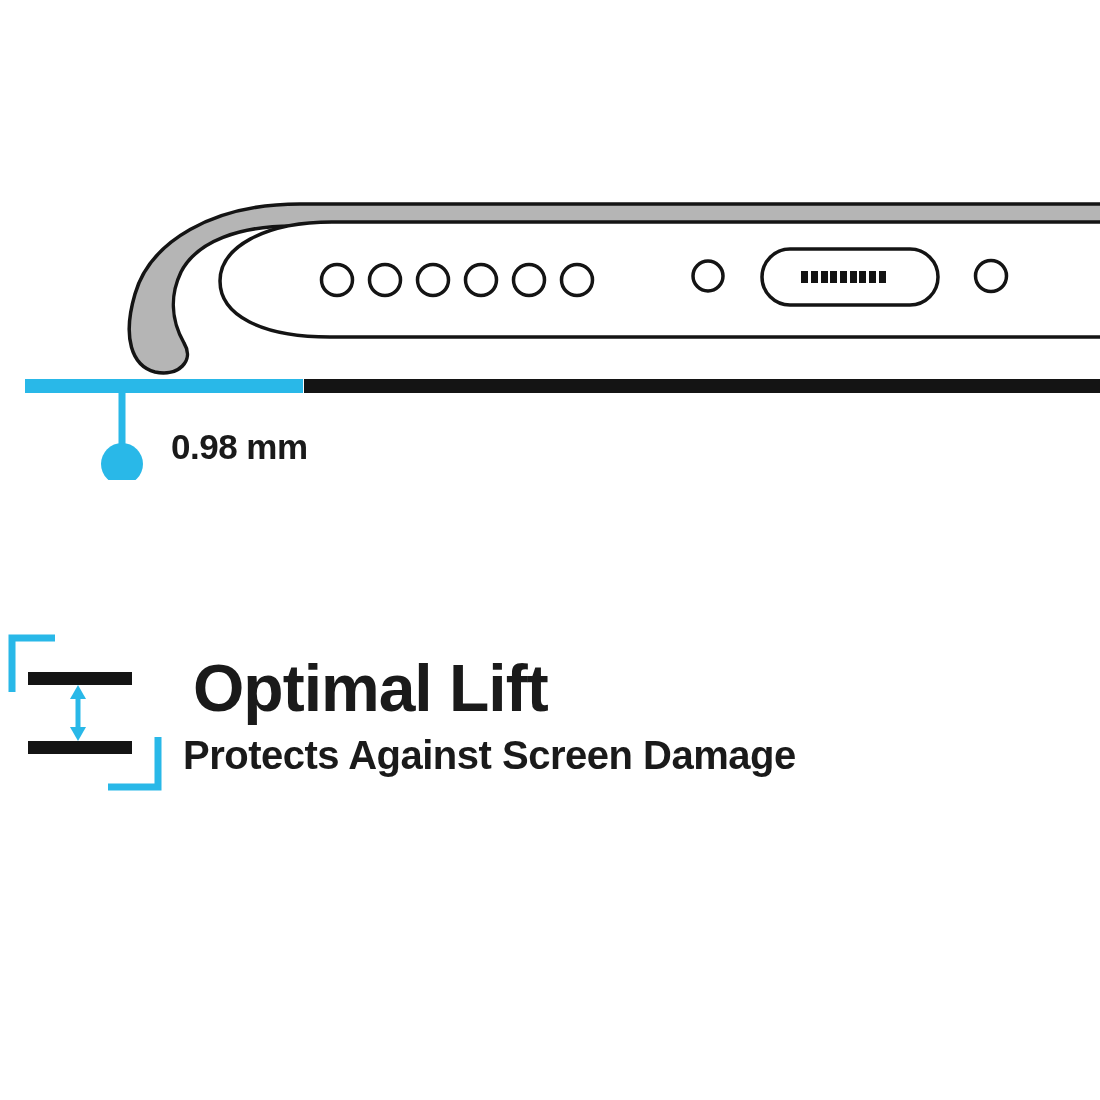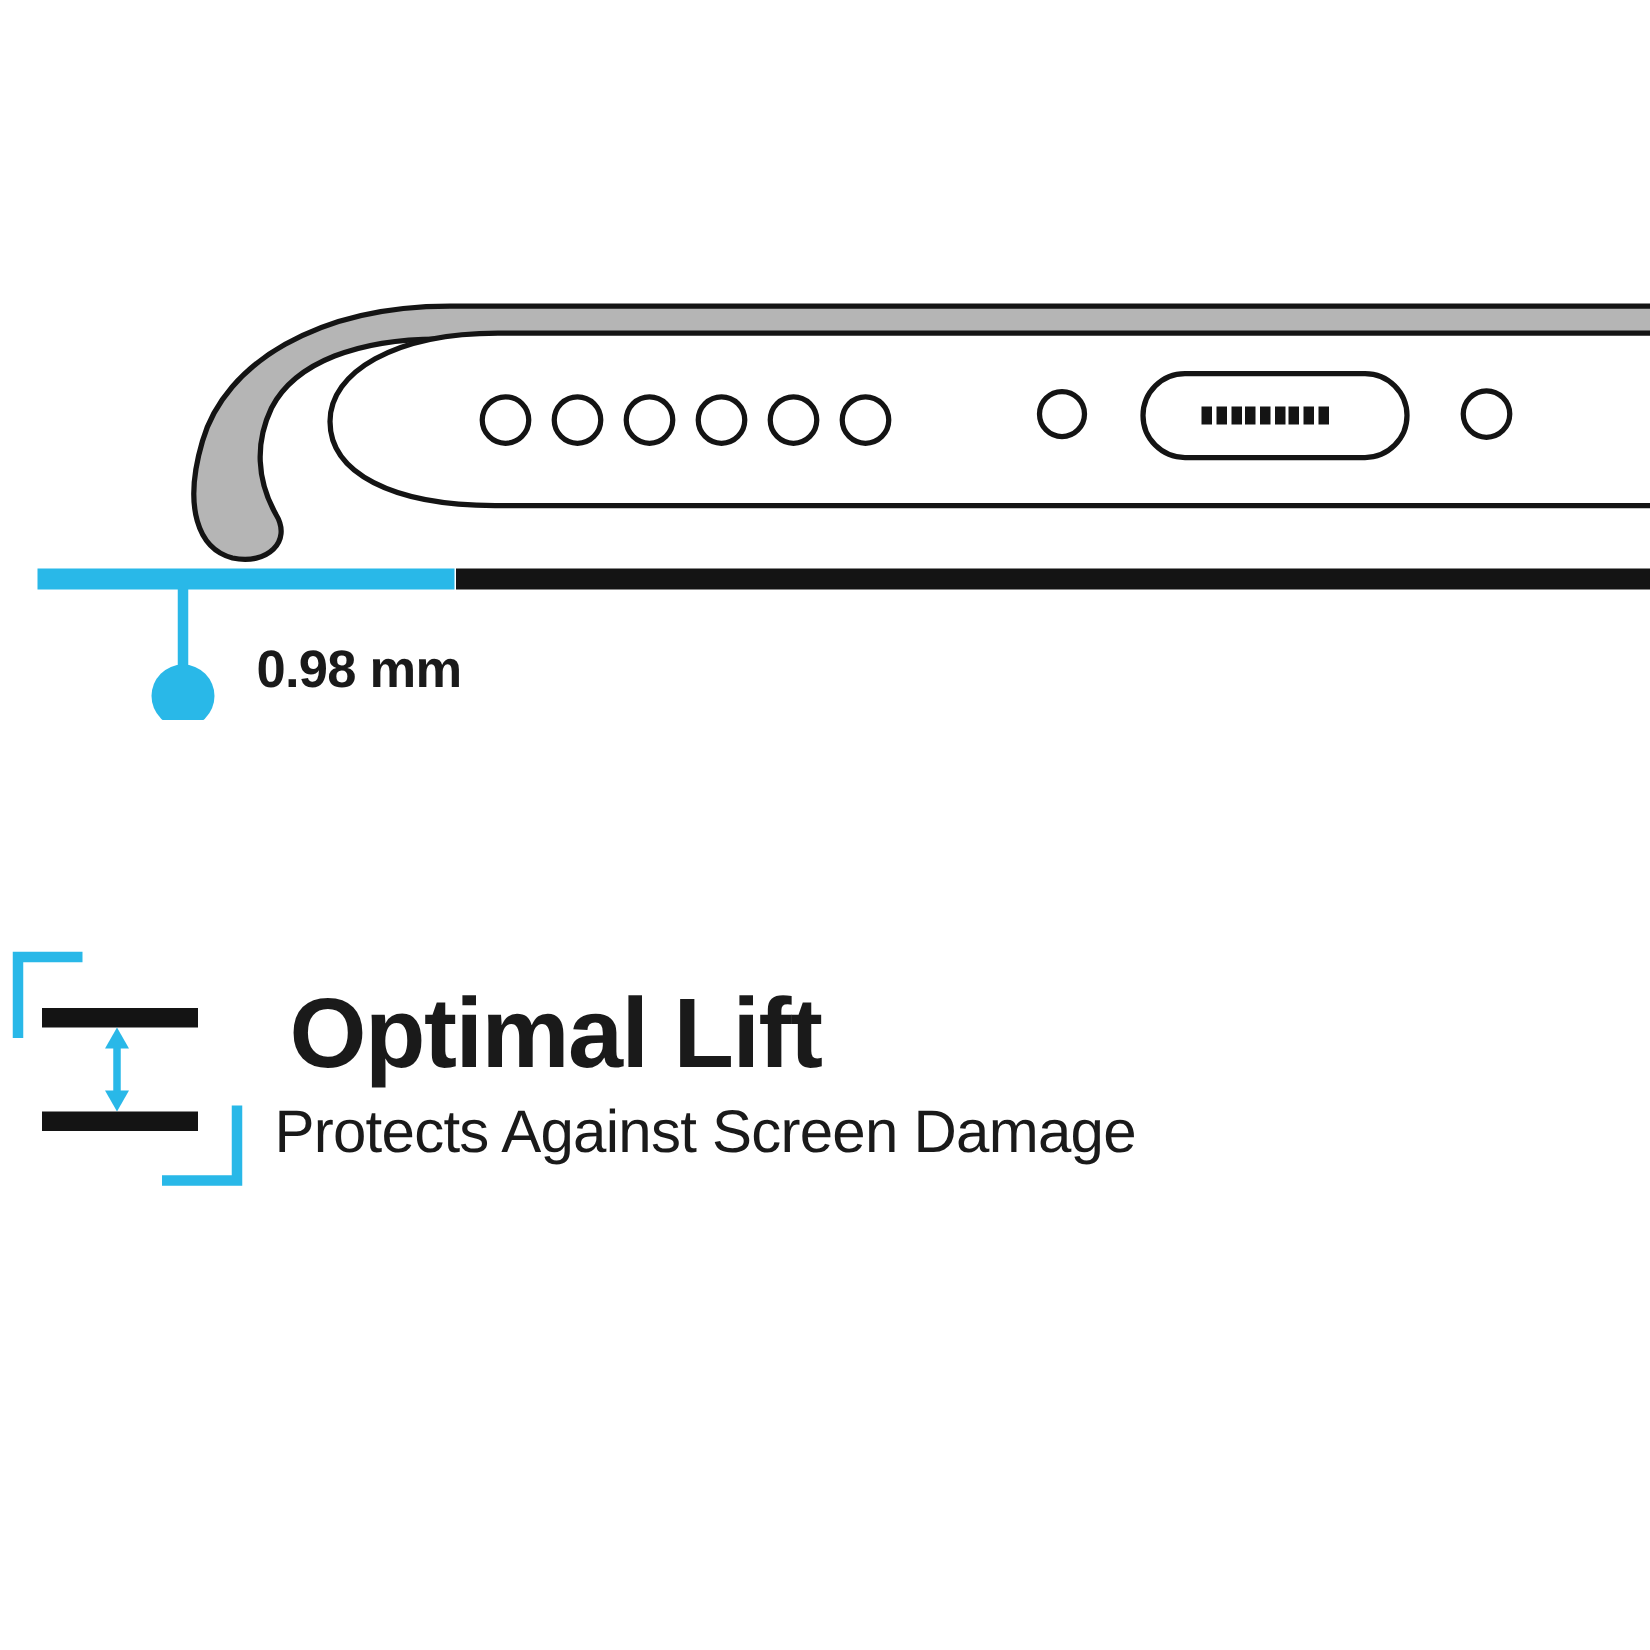--- a/index.html
+++ b/index.html
@@ -63,21 +63,21 @@
     line-height: 1.0;
     font-weight: 700;
     letter-spacing: -1px;
     color: var(--text-black, #1a1a1a);
     white-space: nowrap;
   }
   .feature-subtitle {
     margin: 14px 0 0 0;
     font-size: 40px;
     line-height: 1.0;
-    font-weight: 400;
+    font-weight: 700;
     letter-spacing: -0.5px;
     color: var(--text-black, #1a1a1a);
     white-space: nowrap;
   }
 </style>
 </head>
 <body>
 
 <div class="canvas">
 

